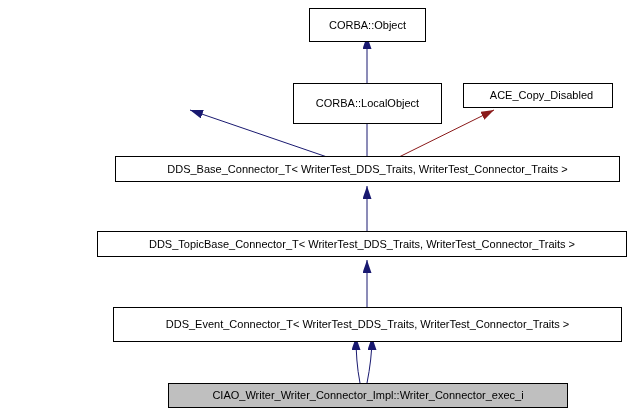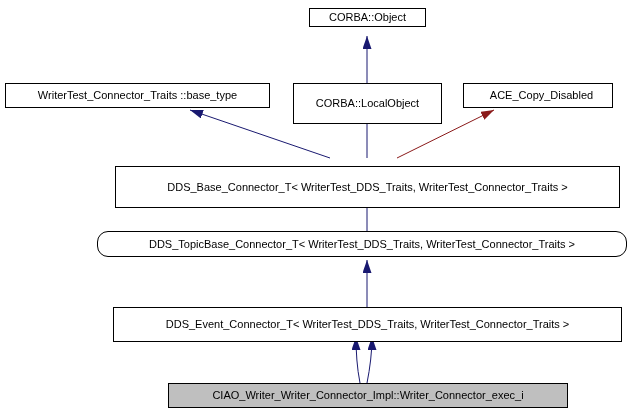--- a/index.html
+++ b/index.html
@@ -70,41 +70,38 @@
 
     <line class="edge-public" x1="367" y1="231" x2="367" y2="186" marker-end="url(#ah-blue)"></line>
 
     <line class="edge-public" x1="367" y1="307" x2="367" y2="260" marker-end="url(#ah-blue)"></line>
 
     <path class="edge-public" d="M360,383 C357,368 356,352 356,337" marker-end="url(#ah-blue)"></path>
 
     <path class="edge-public" d="M367,383 C370,368 372,352 372,337" marker-end="url(#ah-blue)"></path>
   </svg>
 
-  <div class="node" style="left:309px; top:8px; width:117px; height:19px;">
+  <div class="node" style="left:309px; top:8px; width:117px; height:34px;">
     <span>CORBA::Object</span>
   </div>
 
-  <div class="node" style="left:5px; top:83px; width:265px; height:25px;">
-    <span>WriterTest_Connector_Traits ::base_type</span>
-  </div>
 
   <div class="node" style="left:293px; top:83px; width:149px; height:41px;">
     <span>CORBA::LocalObject</span>
   </div>
 
   <div class="node" style="left:463px; top:83px; width:150px; height:25px;padding-left:7px;">
     <span>ACE_Copy_Disabled</span>
   </div>
 
-  <div class="node" style="left:115px; top:166px; width:505px; height:42px;">
+  <div class="node" style="left:115px; top:156px; width:505px; height:26px;">
     <span>DDS_Base_Connector_T&lt; WriterTest_DDS_Traits, WriterTest_Connector_Traits &gt;</span>
   </div>
 
-  <div class="node" style="left:97px; top:231px; width:530px; height:26px;border-radius:11px;">
+  <div class="node" style="left:97px; top:231px; width:530px; height:26px;">
     <span>DDS_TopicBase_Connector_T&lt; WriterTest_DDS_Traits, WriterTest_Connector_Traits &gt;</span>
   </div>
 
   <div class="node" style="left:113px; top:307px; width:509px; height:35px;">
     <span>DDS_Event_Connector_T&lt; WriterTest_DDS_Traits, WriterTest_Connector_Traits &gt;</span>
   </div>
 
   <div class="node node--current" style="left:168px; top:383px; width:400px; height:25px;">
     <span>CIAO_Writer_Writer_Connector_Impl::Writer_Connector_exec_i</span>
   </div>

